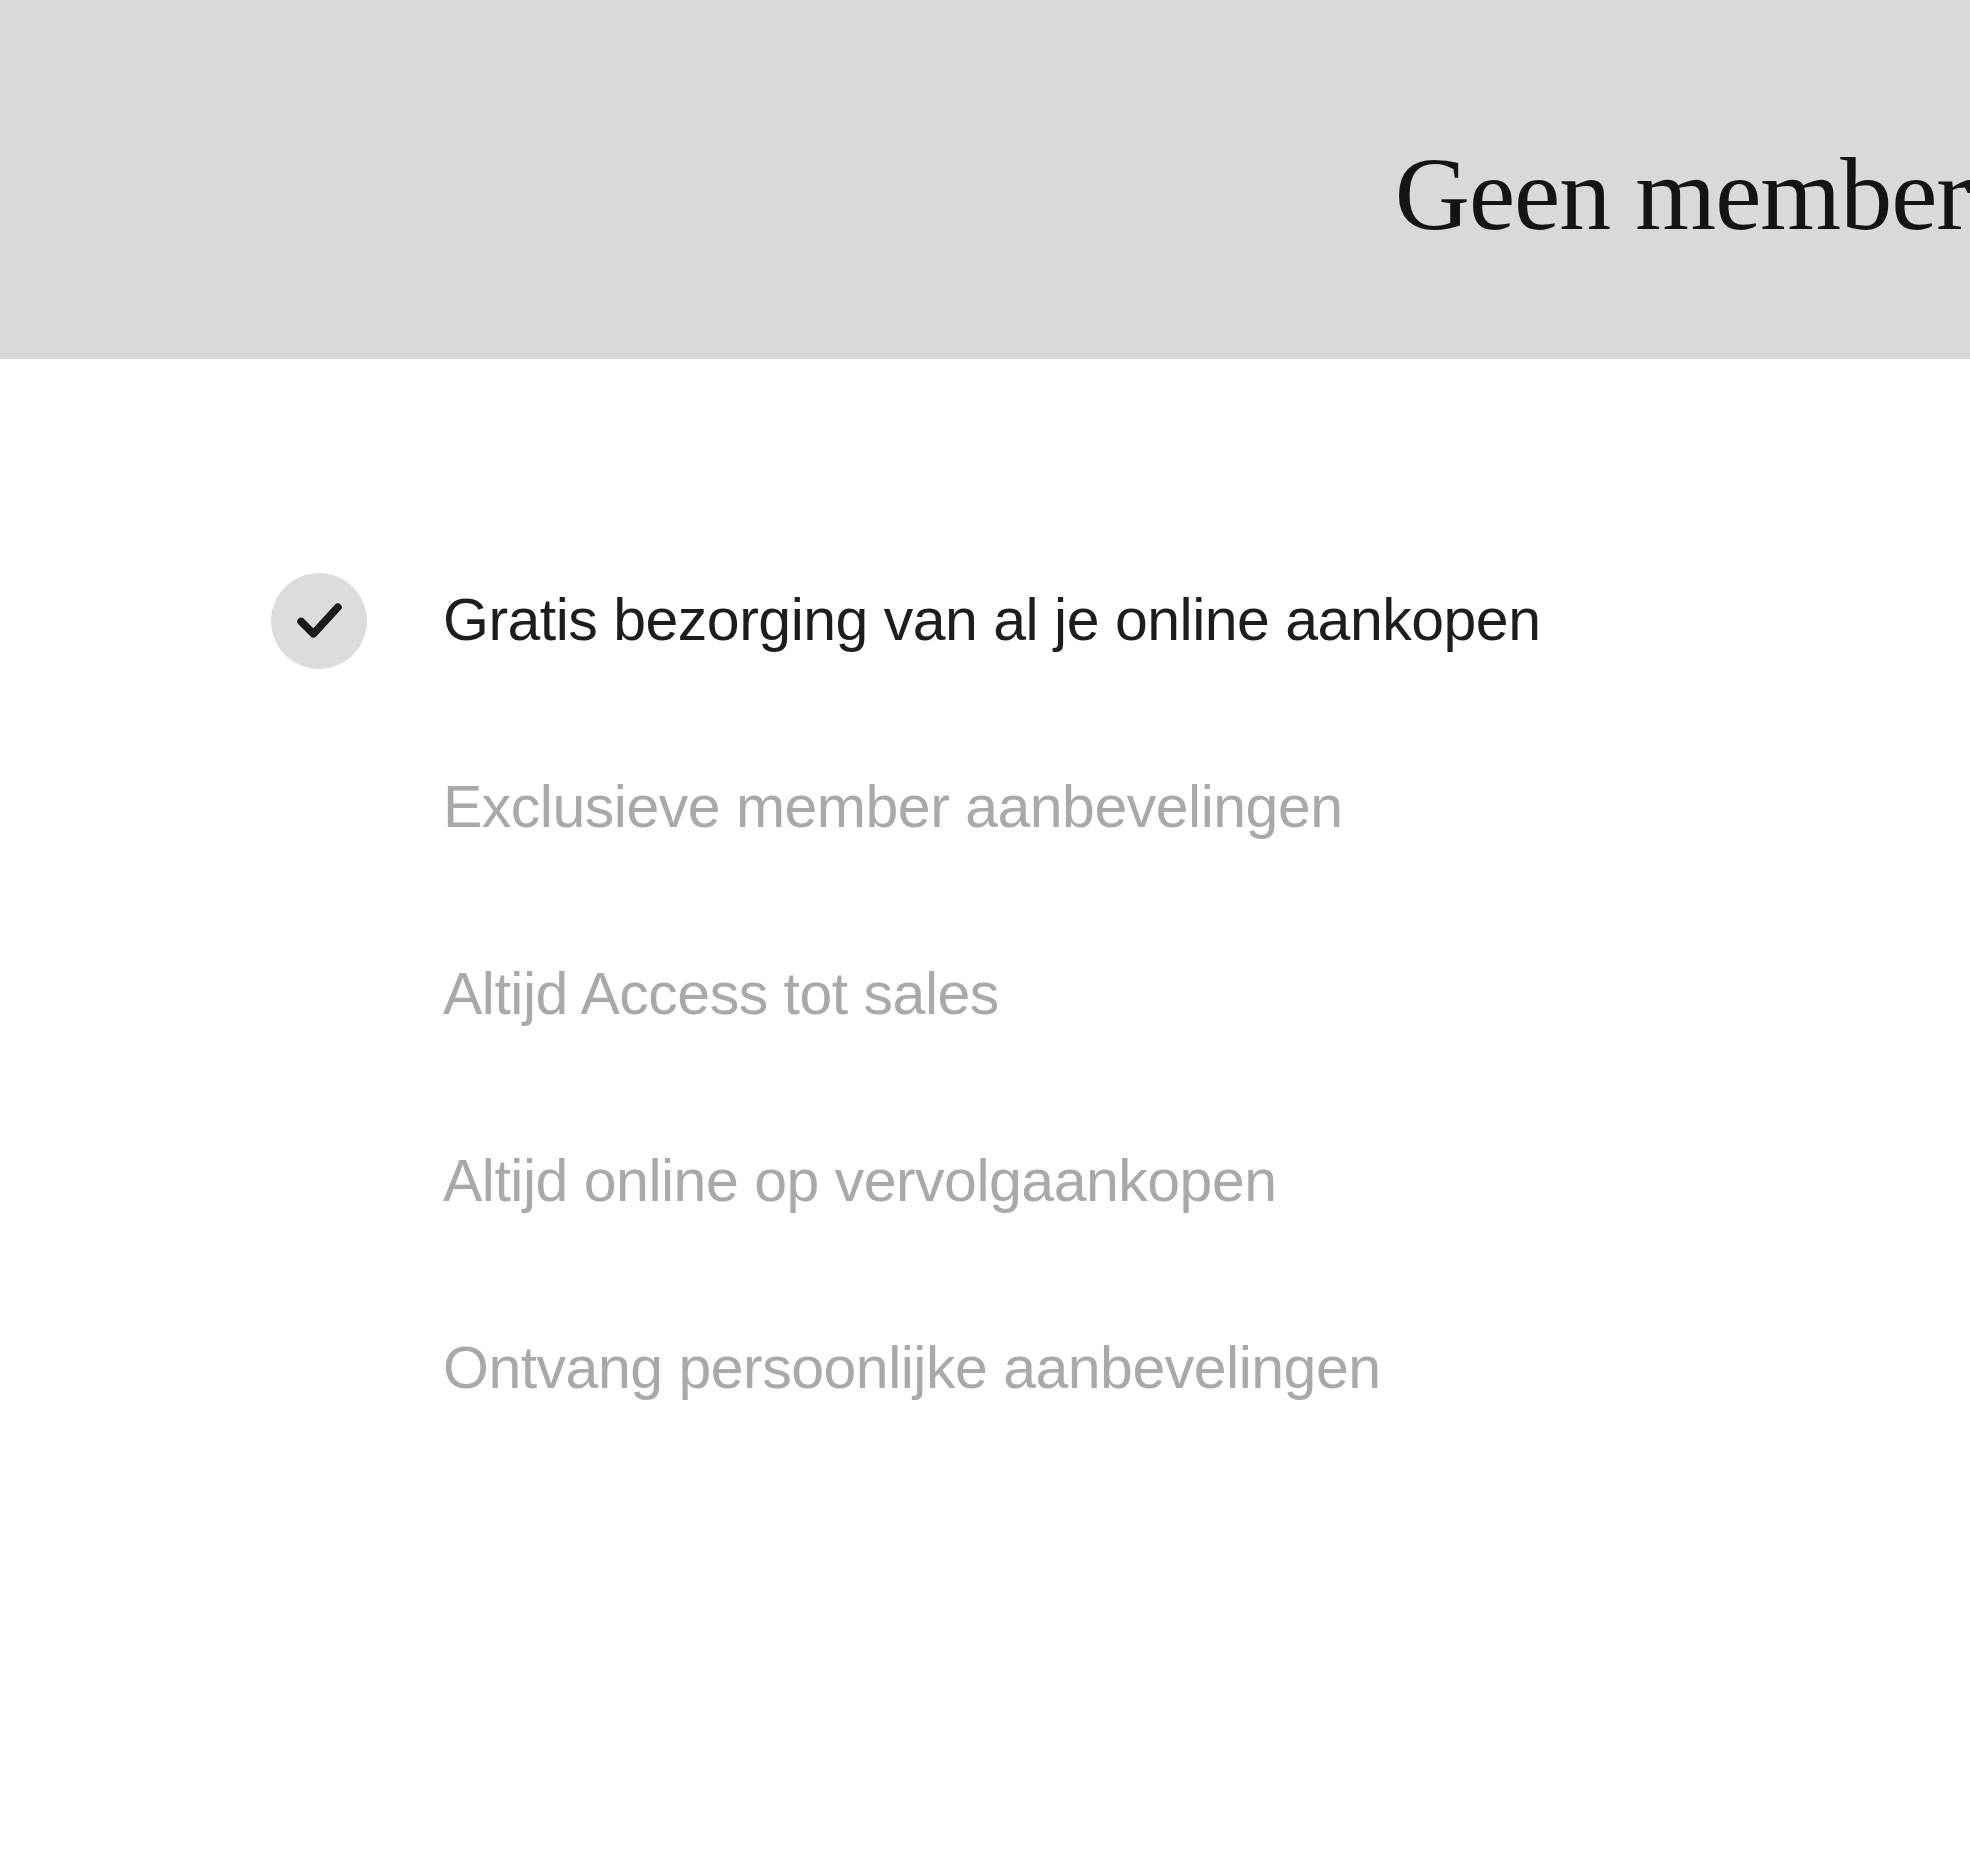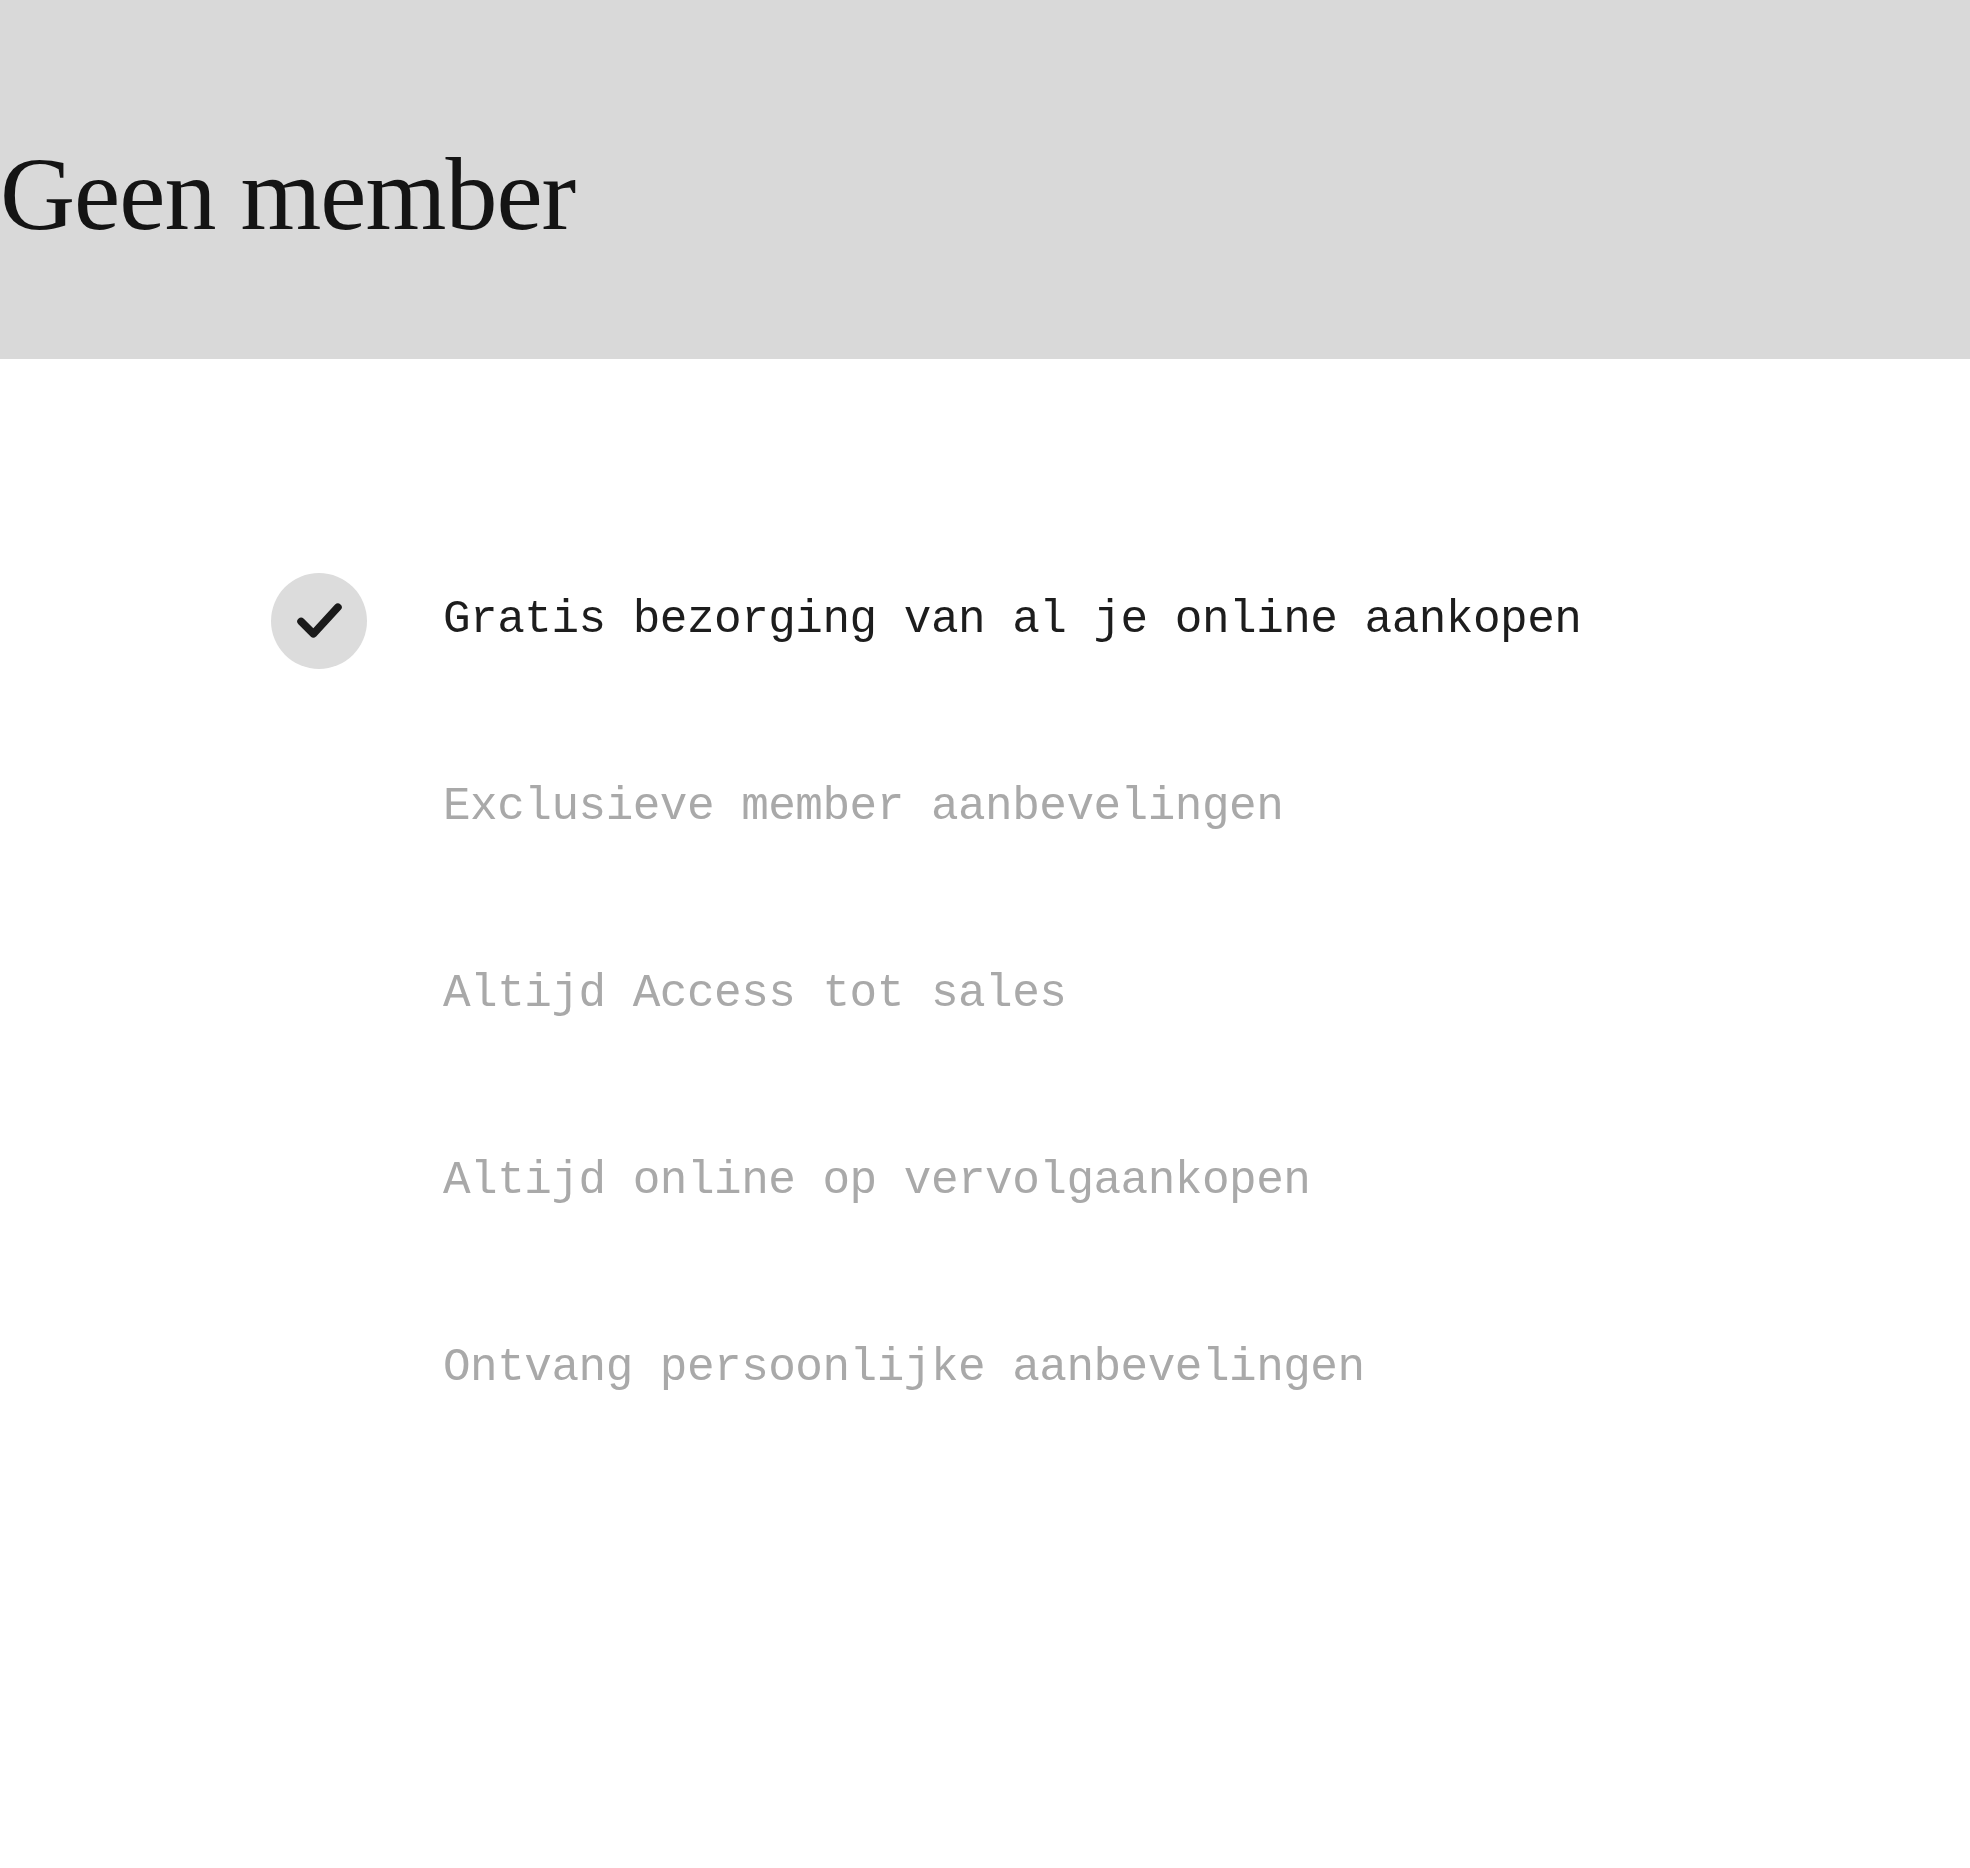--- a/index.html
+++ b/index.html
@@ -15,21 +15,21 @@
   body{
     width:1970px;height:1869px;
     background:#ffffff;
     font-family:"Liberation Sans",sans-serif;
     overflow:hidden;
   }
   .screen{width:1970px;height:1869px;position:relative;}
   .band{
     width:100%;height:359px;
     background:var(--band);
-    display:flex;align-items:center;justify-content:flex-start;
+    display:flex;align-items:center;justify-content:flex-end;
   }
   .band h1{
     margin:29.6px 0 0 0;
     font-family:"Liberation Serif","DejaVu Serif",serif;
     font-weight:normal;
     font-size:104px;
     letter-spacing:-1px;
     color:var(--title);
     line-height:1;
   }
@@ -51,26 +51,25 @@
     background:var(--circle);
     display:flex;align-items:center;justify-content:center;
     margin-right:76px;
   }
   .check{
     width:45px;height:35px;
     color:var(--check);
     display:block;
   }
   .label{
-    font-size:46px;
+    font-size:59px;
     letter-spacing:-0.5px;
     line-height:1.1;
     color:var(--text-active);
     white-space:nowrap;
-    font-family:Liberation Mono, monospace;
   }
   .row.excluded .circle{visibility:hidden;}
   .row.excluded .label{color:var(--text-muted);}
 </style>
 </head>
 <body>
 
 <div class="screen">
   <header class="band">
     <h1>Geen member</h1>

